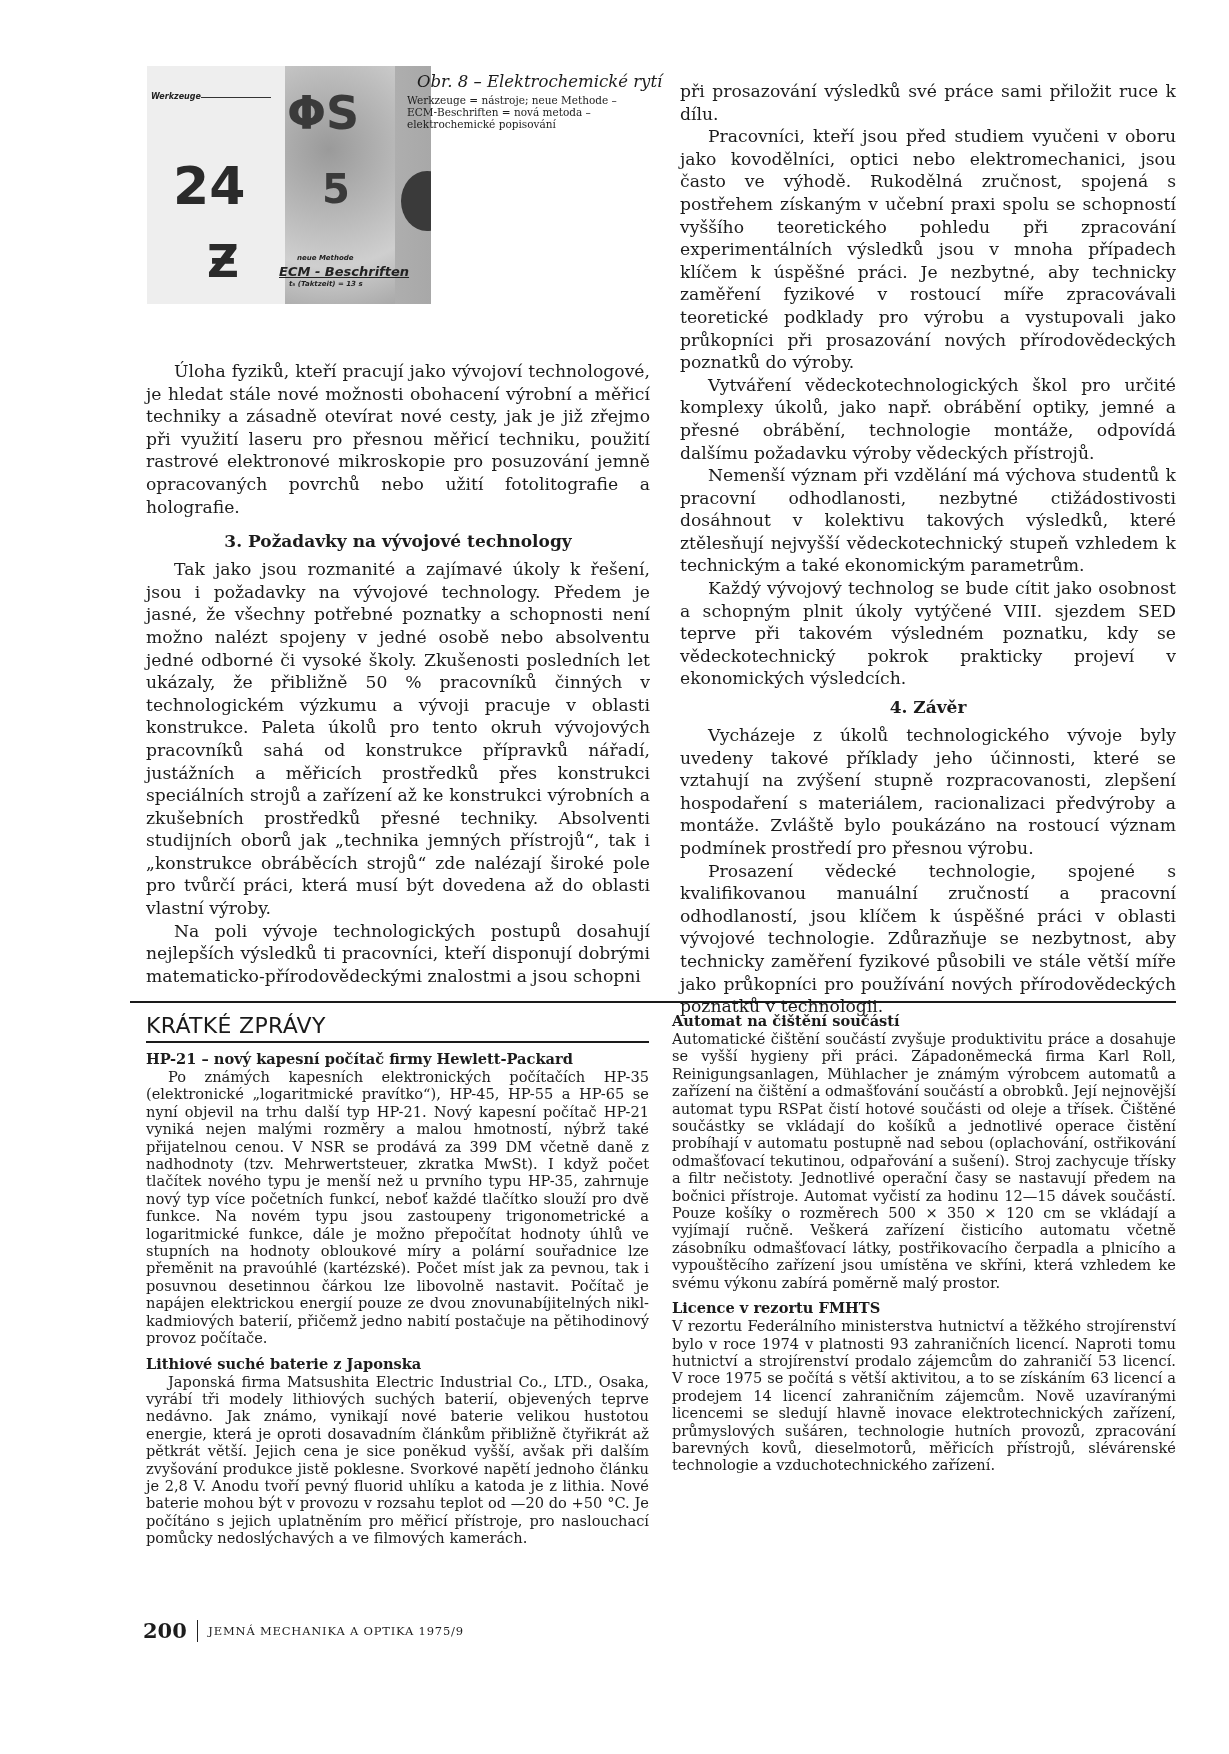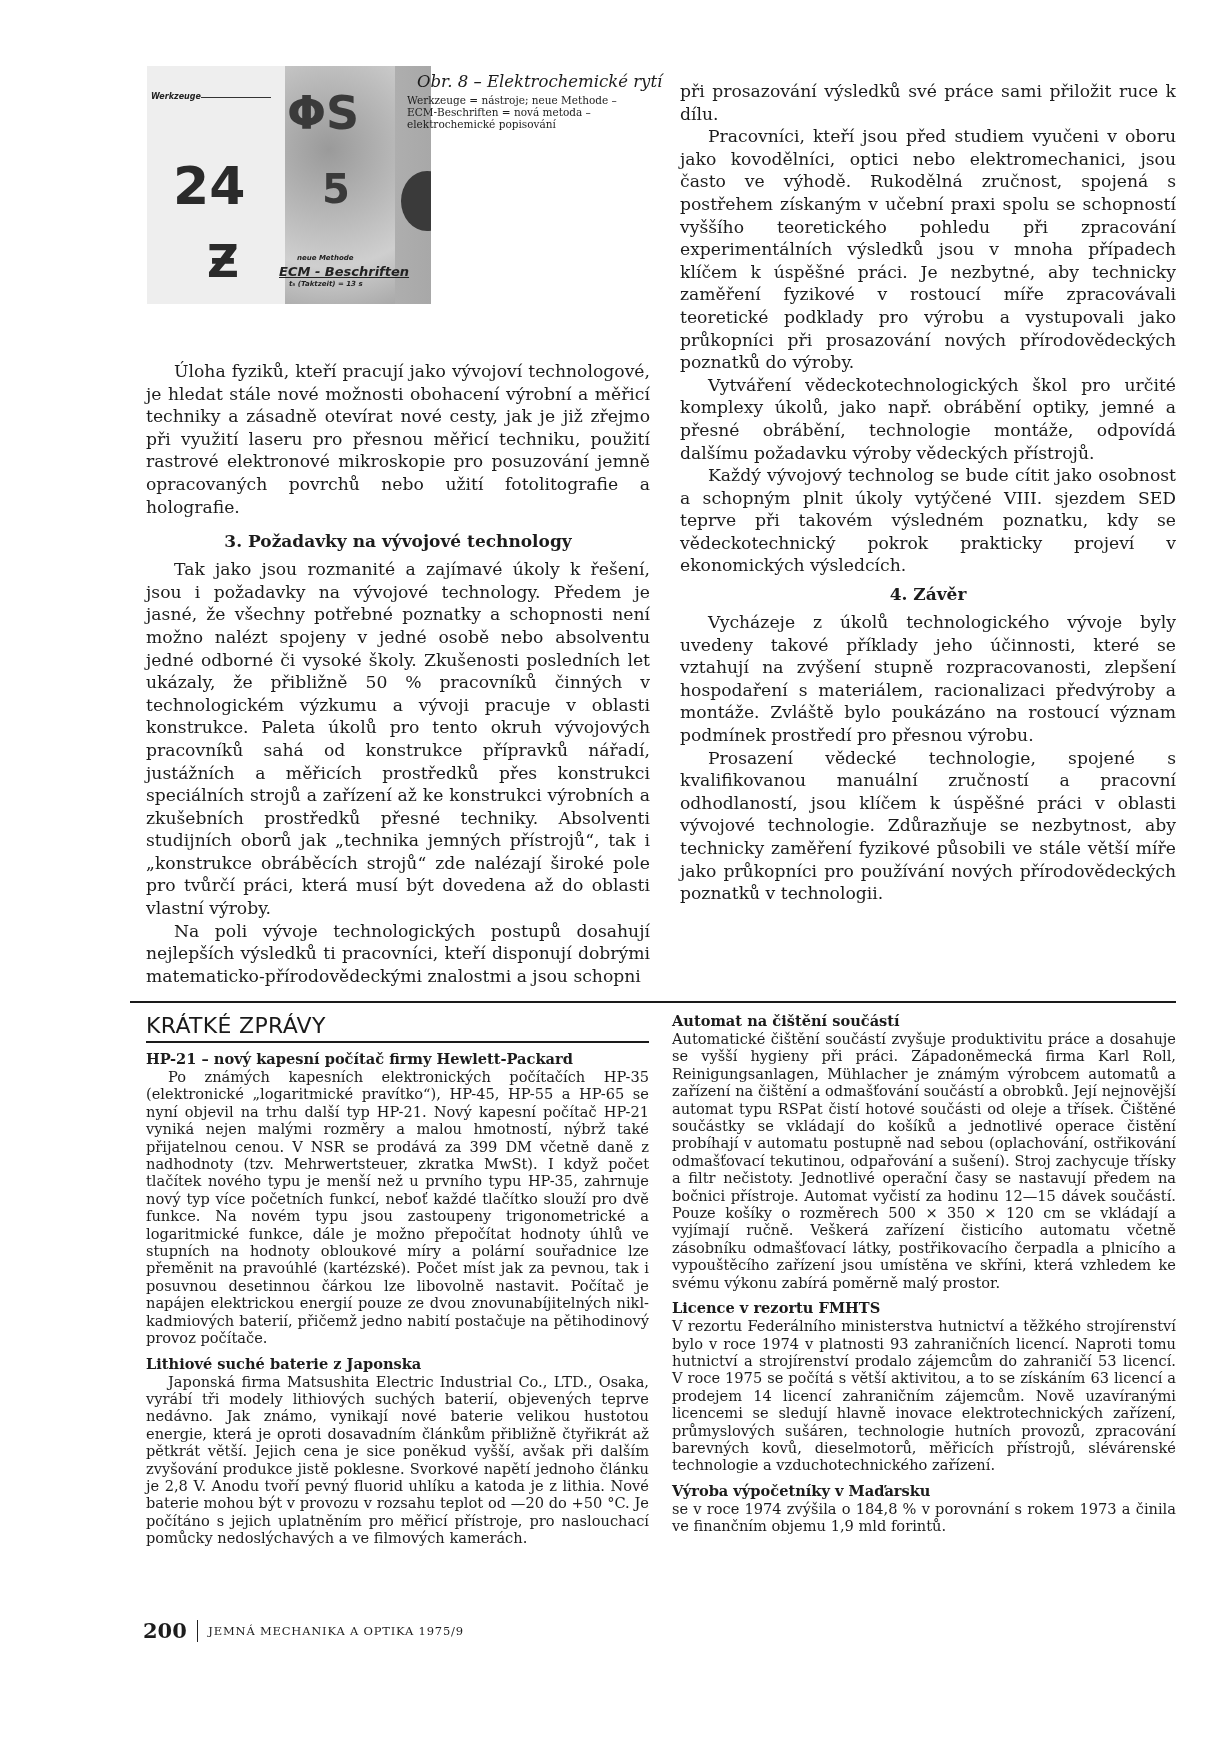--- a/index.html
+++ b/index.html
@@ -57,20 +57,21 @@
   <p class="p ind">Úloha fyziků, kteří pracují jako vývojoví technologové, je hledat stále nové možnosti obohacení výrobní a měřicí techniky a zásadně otevírat nové cesty, jak je již zřejmo při využití laseru pro přesnou měřicí techniku, použití rastrové elektronové mikroskopie pro posuzování jemně opracovaných povrchů nebo užití fotolitografie a holografie.</p>
   <div class="h3" style="margin-top:12px;">3. Požadavky na vývojové technology</div>
   <p class="p ind">Tak jako jsou rozmanité a zajímavé úkoly k řešení, jsou i požadavky na vývojové technology. Předem je jasné, že všechny potřebné poznatky a schopnosti není možno nalézt spojeny v jedné osobě nebo absolventu jedné odborné či vysoké školy. Zkušenosti posledních let ukázaly, že přibližně 50 % pracovníků činných v technologickém výzkumu a vývoji pracuje v oblasti konstrukce. Paleta úkolů pro tento okruh vývojových pracovníků sahá od konstrukce přípravků nářadí, justážních a měřicích prostředků přes konstrukci speciálních strojů a zařízení až ke konstrukci výrobních a zkušebních prostředků přesné techniky. Absolventi studijních oborů jak „technika jemných přístrojů“, tak i „konstrukce obráběcích strojů“ zde nalézají široké pole pro tvůrčí práci, která musí být dovedena až do oblasti vlastní výroby.</p>
   <p class="p ind">Na poli vývoje technologických postupů dosahují nejlepších výsledků ti pracovníci, kteří disponují dobrými matematicko-přírodovědeckými znalostmi a jsou schopni</p>
 </div>
 
 <div class="col" style="left:680px; top:80px; width:496px;">
   <p class="p">při prosazování výsledků své práce sami přiložit ruce k dílu.</p>
   <p class="p ind">Pracovníci, kteří jsou před studiem vyučeni v oboru jako kovodělníci, optici nebo elektromechanici, jsou často ve výhodě. Rukodělná zručnost, spojená s postřehem získaným v učební praxi spolu se schopností vyššího teoretického pohledu při zpracování experimentálních výsledků jsou v mnoha případech klíčem k úspěšné práci. Je nezbytné, aby technicky zaměření fyzikové v rostoucí míře zpracovávali teoretické podklady pro výrobu a vystupovali jako průkopníci při prosazování nových přírodovědeckých poznatků do výroby.</p>
   <p class="p ind">Vytváření vědeckotechnologických škol pro určité komplexy úkolů, jako např. obrábění optiky, jemné a přesné obrábění, technologie montáže, odpovídá dalšímu požadavku výroby vědeckých přístrojů.</p>
+  <p class="p ind">Nemenší význam při vzdělání má výchova studentů k pracovní odhodlanosti, nezbytné ctižádostivosti dosáhnout v kolektivu takových výsledků, které ztělesňují nejvyšší vědeckotechnický stupeň vzhledem k technickým a také ekonomickým parametrům.</p>
   <p class="p ind">Každý vývojový technolog se bude cítit jako osobnost a schopným plnit úkoly vytýčené VIII. sjezdem SED teprve při takovém výsledném poznatku, kdy se vědeckotechnický pokrok prakticky projeví v ekonomických výsledcích.</p>
   <div class="h3">4. Závěr</div>
   <p class="p ind">Vycházeje z úkolů technologického vývoje byly uvedeny takové příklady jeho účinnosti, které se vztahují na zvýšení stupně rozpracovanosti, zlepšení hospodaření s materiálem, racionalizaci předvýroby a montáže. Zvláště bylo poukázáno na rostoucí význam podmínek prostředí pro přesnou výrobu.</p>
   <p class="p ind">Prosazení vědecké technologie, spojené s kvalifikovanou manuální zručností a pracovní odhodlaností, jsou klíčem k úspěšné práci v oblasti vývojové technologie. Zdůrazňuje se nezbytnost, aby technicky zaměření fyzikové působili ve stále větší míře jako průkopníci pro používání nových přírodovědeckých poznatků v technologii.</p>
 </div>
 
 <div class="rule"></div>
 
 <div class="news-title">KRÁTKÉ ZPRÁVY</div>
 <div class="news-rule"></div>
@@ -91,23 +92,19 @@
   <div>
     <p class="nh">Automat na čištění součástí</p>
     <p class="np">Automatické čištění součástí zvyšuje produktivitu práce a dosahuje se vyšší hygieny při práci. Západoněmecká firma Karl Roll, Reinigungsanlagen, Mühlacher je známým výrobcem automatů a zařízení na čištění a odmašťování součástí a obrobků. Její nejnovější automat typu RSPat čistí hotové součásti od oleje a třísek. Čištěné součástky se vkládají do košíků a jednotlivé operace čistění probíhají v automatu postupně nad sebou (oplachování, ostřikování odmašťovací tekutinou, odpařování a sušení). Stroj zachycuje třísky a filtr nečistoty. Jednotlivé operační časy se nastavují předem na bočnici přístroje. Automat vyčistí za hodinu 12—15 dávek součástí. Pouze košíky o rozměrech 500 × 350 × 120 cm se vkládají a vyjímají ručně. Veškerá zařízení čisticího automatu včetně zásobníku odmašťovací látky, postřikovacího čerpadla a plnicího a vypouštěcího zařízení jsou umístěna ve skříni, která vzhledem ke svému výkonu zabírá poměrně malý prostor.</p>
   </div>
   <div class="gap"></div>
   <div>
     <p class="nh">Licence v rezortu FMHTS</p>
     <p class="np">V rezortu Federálního ministerstva hutnictví a těžkého strojírenství bylo v roce 1974 v platnosti 93 zahraničních licencí. Naproti tomu hutnictví a strojírenství prodalo zájemcům do zahraničí 53 licencí. V roce 1975 se počítá s větší aktivitou, a to se získáním 63 licencí a prodejem 14 licencí zahraničním zájemcům. Nově uzavíranými licencemi se sledují hlavně inovace elektrotechnických zařízení, průmyslových sušáren, technologie hutních provozů, zpracování barevných kovů, dieselmotorů, měřicích přístrojů, slévárenské technologie a vzduchotechnického zařízení.</p>
   </div>
   <div class="gap"></div>
-  <div>
-    <p class="nh">Výroba výpočetníky v Maďarsku</p>
-    <p class="np">se v roce 1974 zvýšila o 184,8 % v porovnání s rokem 1973 a činila ve finančním objemu 1,9 mld forintů.</p>
-  </div>
 </div>
 
 <div class="footer">
   <span class="num">200</span>
   <span class="bar"></span>
   <span class="jt">JEMNÁ MECHANIKA A OPTIKA 1975/9</span>
 </div>
 
 </body></html>

